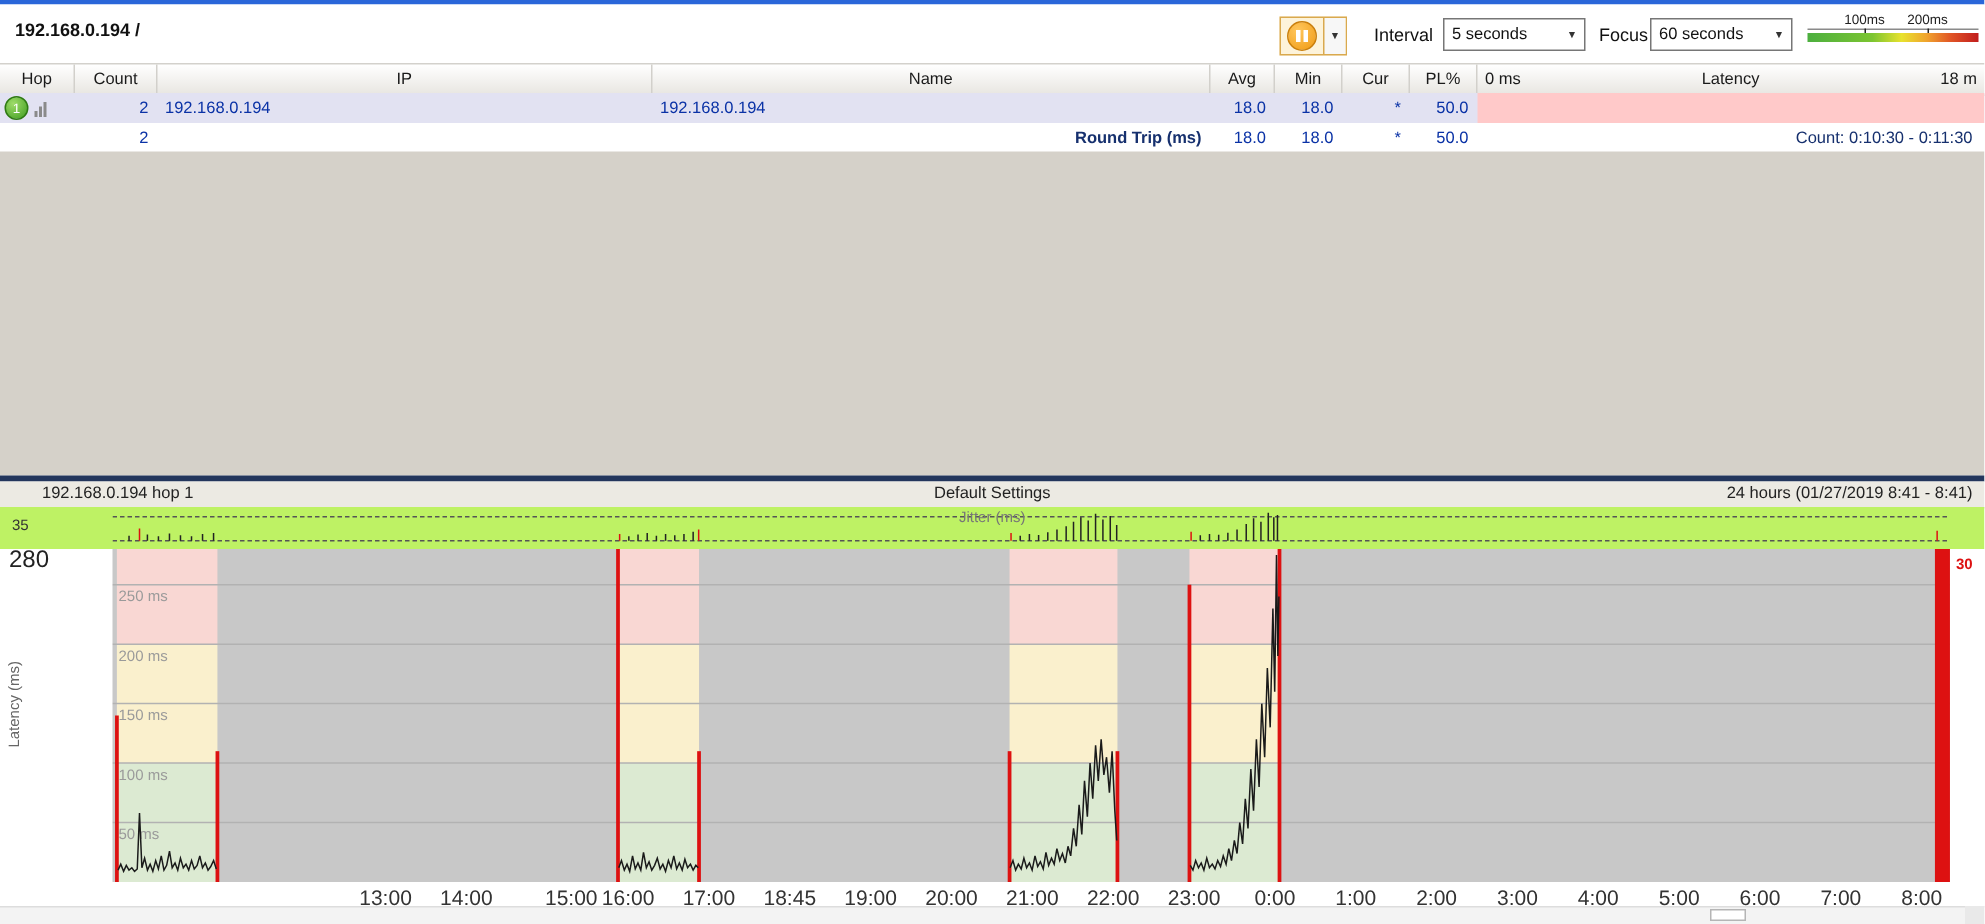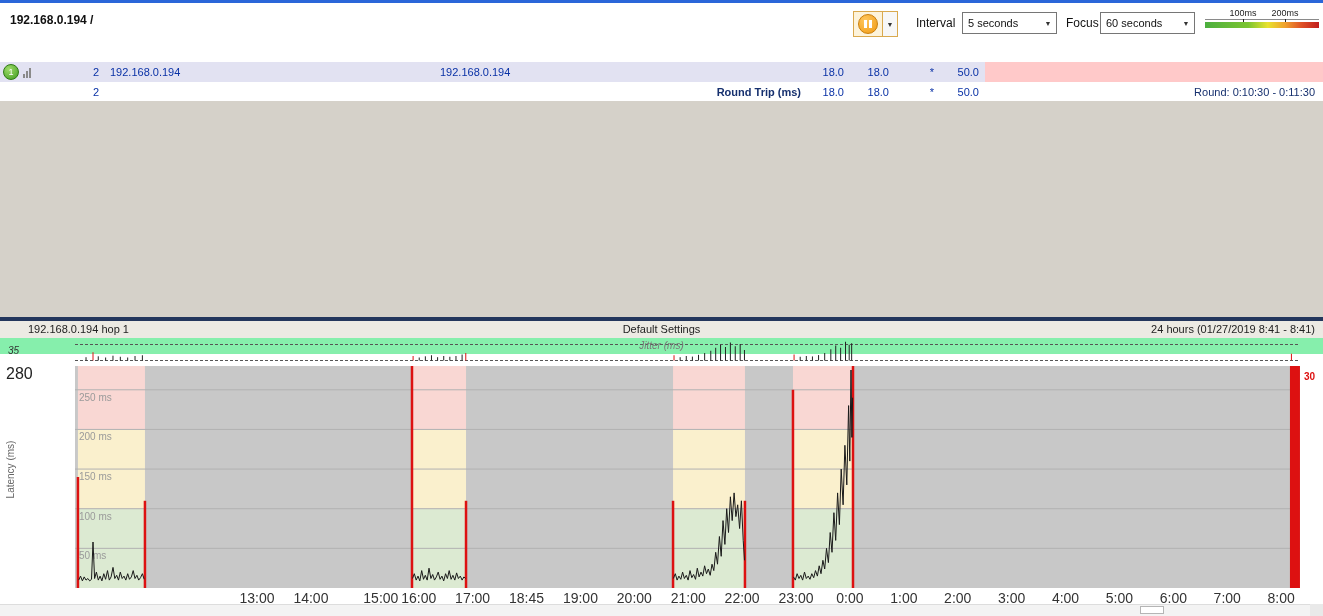--- a/index.html
+++ b/index.html
@@ -64,21 +64,21 @@
   
   #splitter{left:0;top:317px;width:1323px;height:4px;background:#23365c;cursor:row-resize;}
 
   
   #tlhead{left:0;top:321px;width:1323px;height:17px;background:#eceae3;border-bottom:1px solid #cac8c1;font-size:11px;color:#222;}
   #tl-left{position:absolute;left:28px;top:2px;}
   #tl-center{position:absolute;left:50%;transform:translateX(-50%);top:2px;}
   #tl-right{position:absolute;right:8px;top:2px;}
 
   
-  #jitter-strip{left:0;top:338px;width:1323px;height:16px;background:#86efac;font-style:italic;}
+  #jitter-strip{left:0;top:338px;width:1323px;height:28px;background:#bef264;}
   #jitter-max{position:absolute;left:8px;top:7px;font-size:10px;color:#333;}
   #jitter-svg{position:absolute;left:75px;top:1px;}
   #jitter-label{position:absolute;left:50%;transform:translateX(-50%);top:2px;font-size:10px;color:#777;}
 
   
   #ymax-label{left:6px;top:365px;font-size:16px;color:#222;}
   #ylabel{left:-30px;top:464px;width:80px;text-align:center;transform:rotate(-90deg);font-size:10px;color:#666;}
   #plot-area{left:75px;top:366px;width:1225px;height:222px;background:#c8c8c8;}
   #cur-label{left:1304px;top:371px;font-size:10px;color:#dd1111;font-weight:bold;}
   #x-axis{left:75px;top:590px;width:1225px;height:14px;}
@@ -125,20 +125,35 @@
       <div id="legend-labels">
         <span class="legend-lab" style="left:38px">100ms</span>
         <span class="legend-lab" style="left:80px">200ms</span>
       </div>
       <span class="legend-tick" style="left:38px"></span>
       <span class="legend-tick" style="left:80px"></span>
       <div id="legend-bar"></div>
     </div>
   </div>
 
+  <div id="thead" class="abs">
+    <div class="hc col-hop">Hop</div>
+    <div class="hc col-count">Count</div>
+    <div class="hc col-ip">IP</div>
+    <div class="hc col-name">Name</div>
+    <div class="hc col-avg">Avg</div>
+    <div class="hc col-min">Min</div>
+    <div class="hc col-cur">Cur</div>
+    <div class="hc col-pl">PL%</div>
+    <div id="hlat" class="hc col-lat">
+      <span>0 ms</span>
+      <span>Latency</span>
+      <span>18 m</span>
+    </div>
+  </div>
 
   <div id="row1" class="abs trow">
     <div id="hopcell" class="tc col-hop">
       <span class="hop-circle">1</span>
       <span class="bars-icon">
           <i></i>
           <i></i>
           <i></i>
         </span>
     </div>
@@ -154,21 +169,21 @@
 
   <div id="row2" class="abs trow">
     <div class="tc col-hop"></div>
     <div class="tc col-count right">2</div>
     <div class="tc col-ip"></div>
     <div id="rt-name" class="tc col-name">Round Trip (ms)</div>
     <div class="tc col-avg right">18.0</div>
     <div class="tc col-min right">18.0</div>
     <div class="tc col-cur right">*</div>
     <div class="tc col-pl right">50.0</div>
-    <div id="focus-cell" class="tc col-lat">Round: 0:10:30 - 0:11:30</div>
+    <div id="focus-cell" class="tc col-lat">Count: 0:10:30 - 0:11:30</div>
   </div>
 
   <div id="tfill" class="abs"></div>
 
   <div id="splitter" class="abs"></div>
 
   <div id="tlhead" class="abs">
     <span id="tl-left">192.168.0.194 hop 1</span>
     <span id="tl-center">Default Settings</span>
     <span id="tl-right">24 hours (01/27/2019 8:41 - 8:41)</span>

